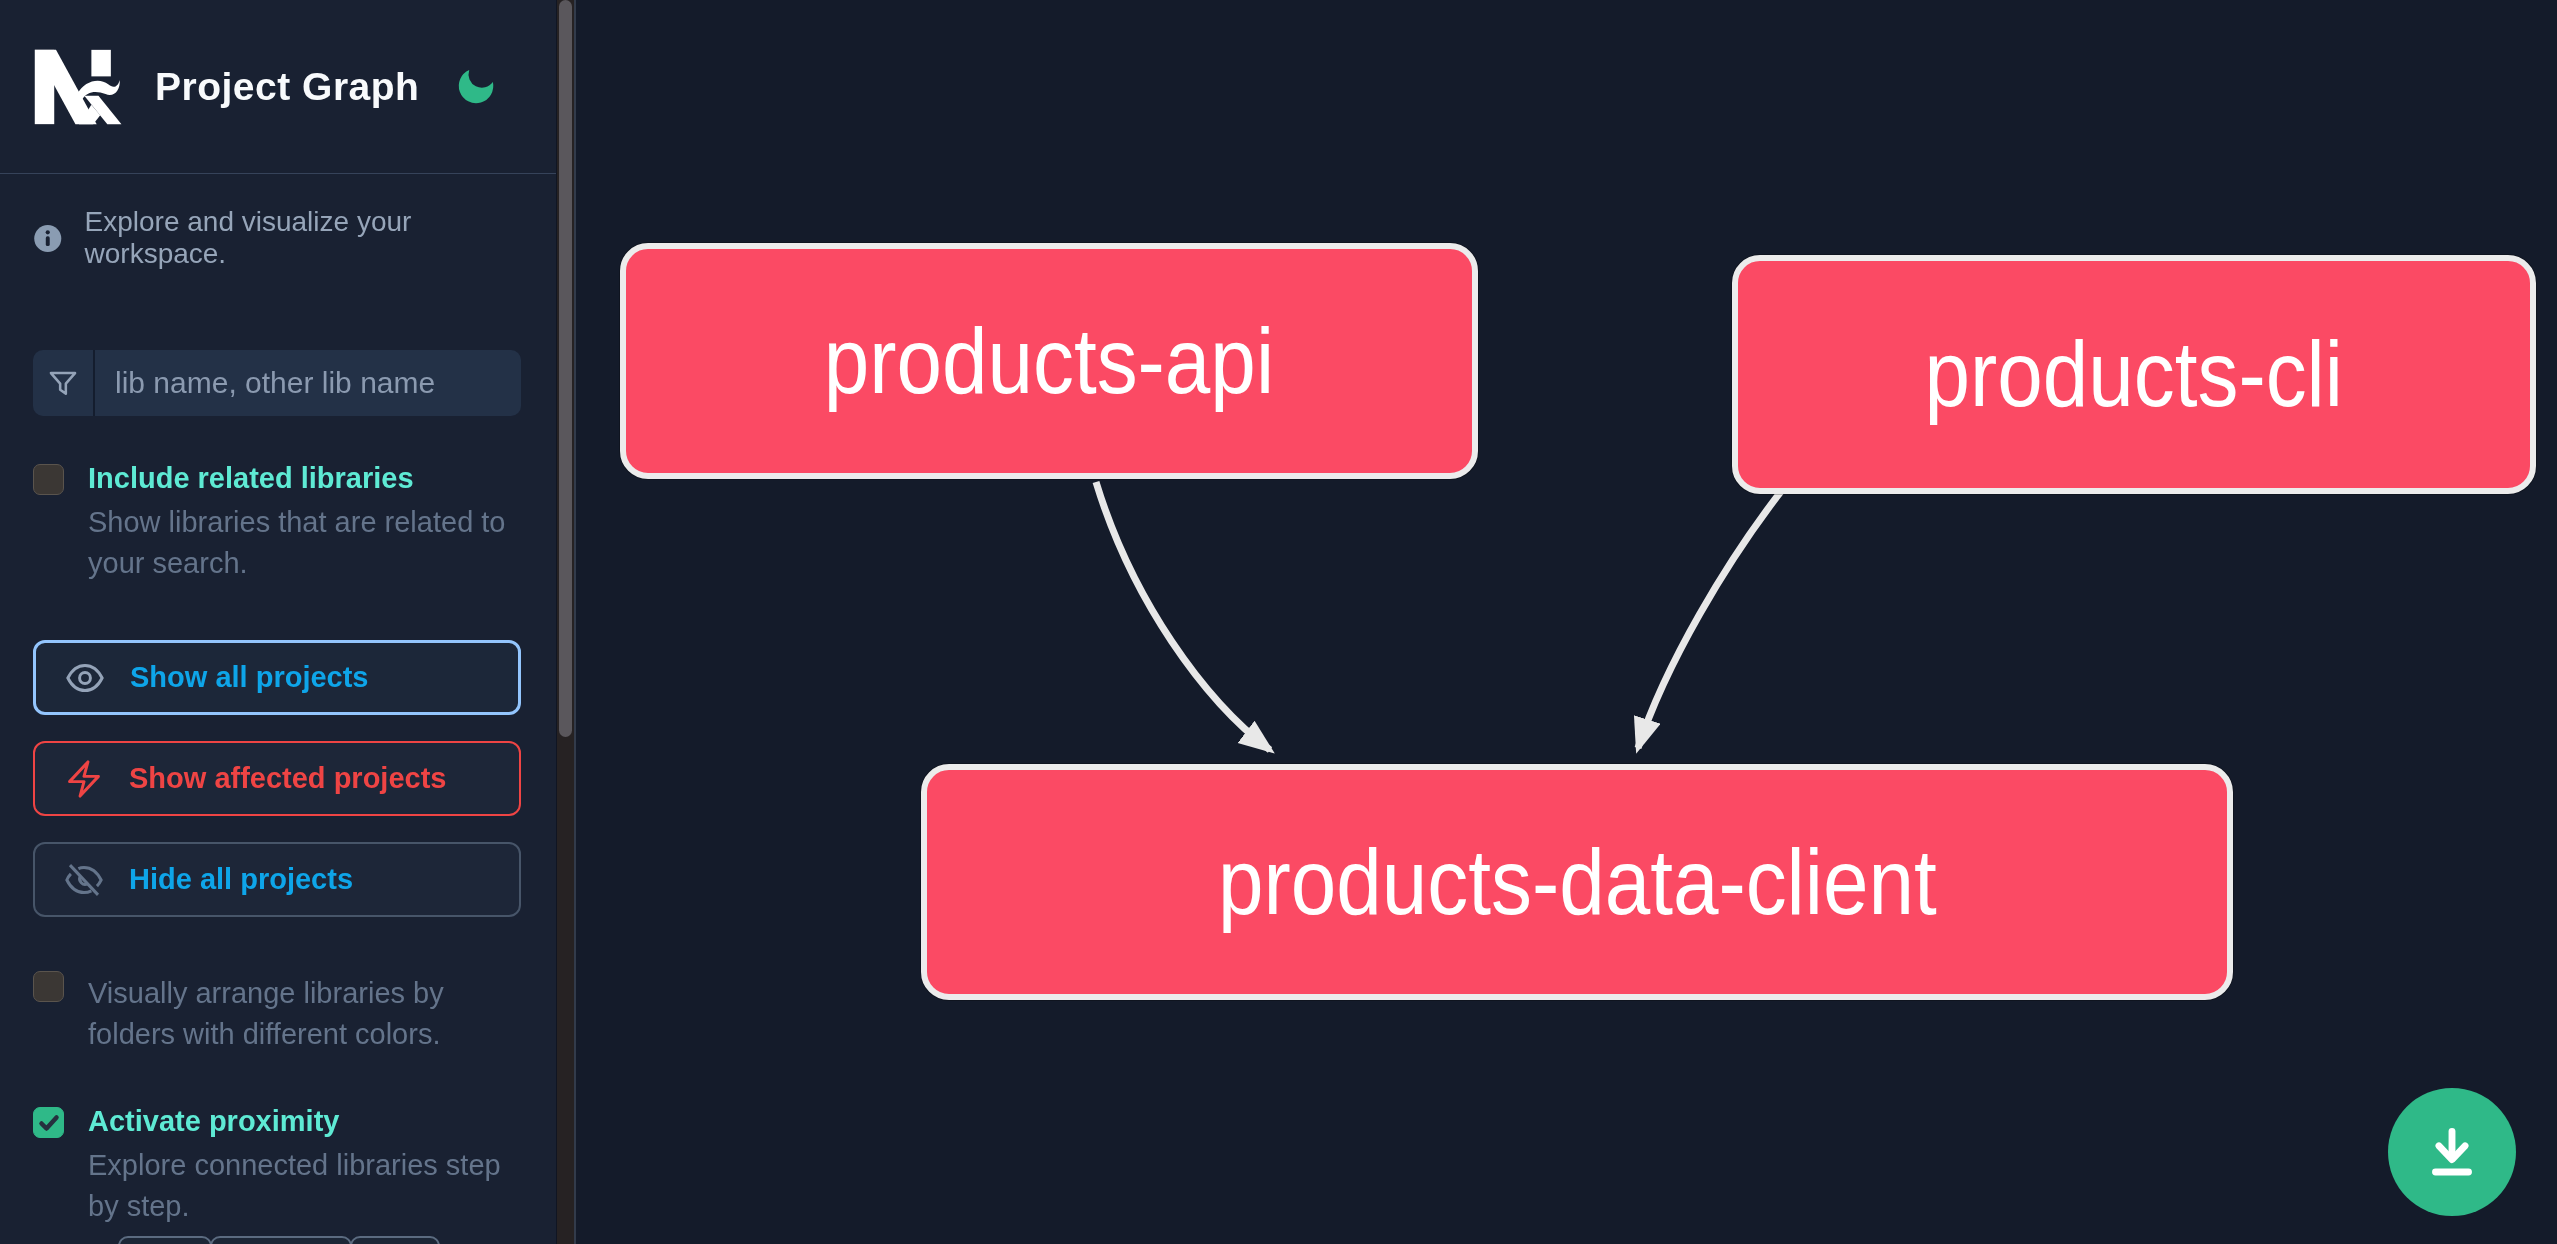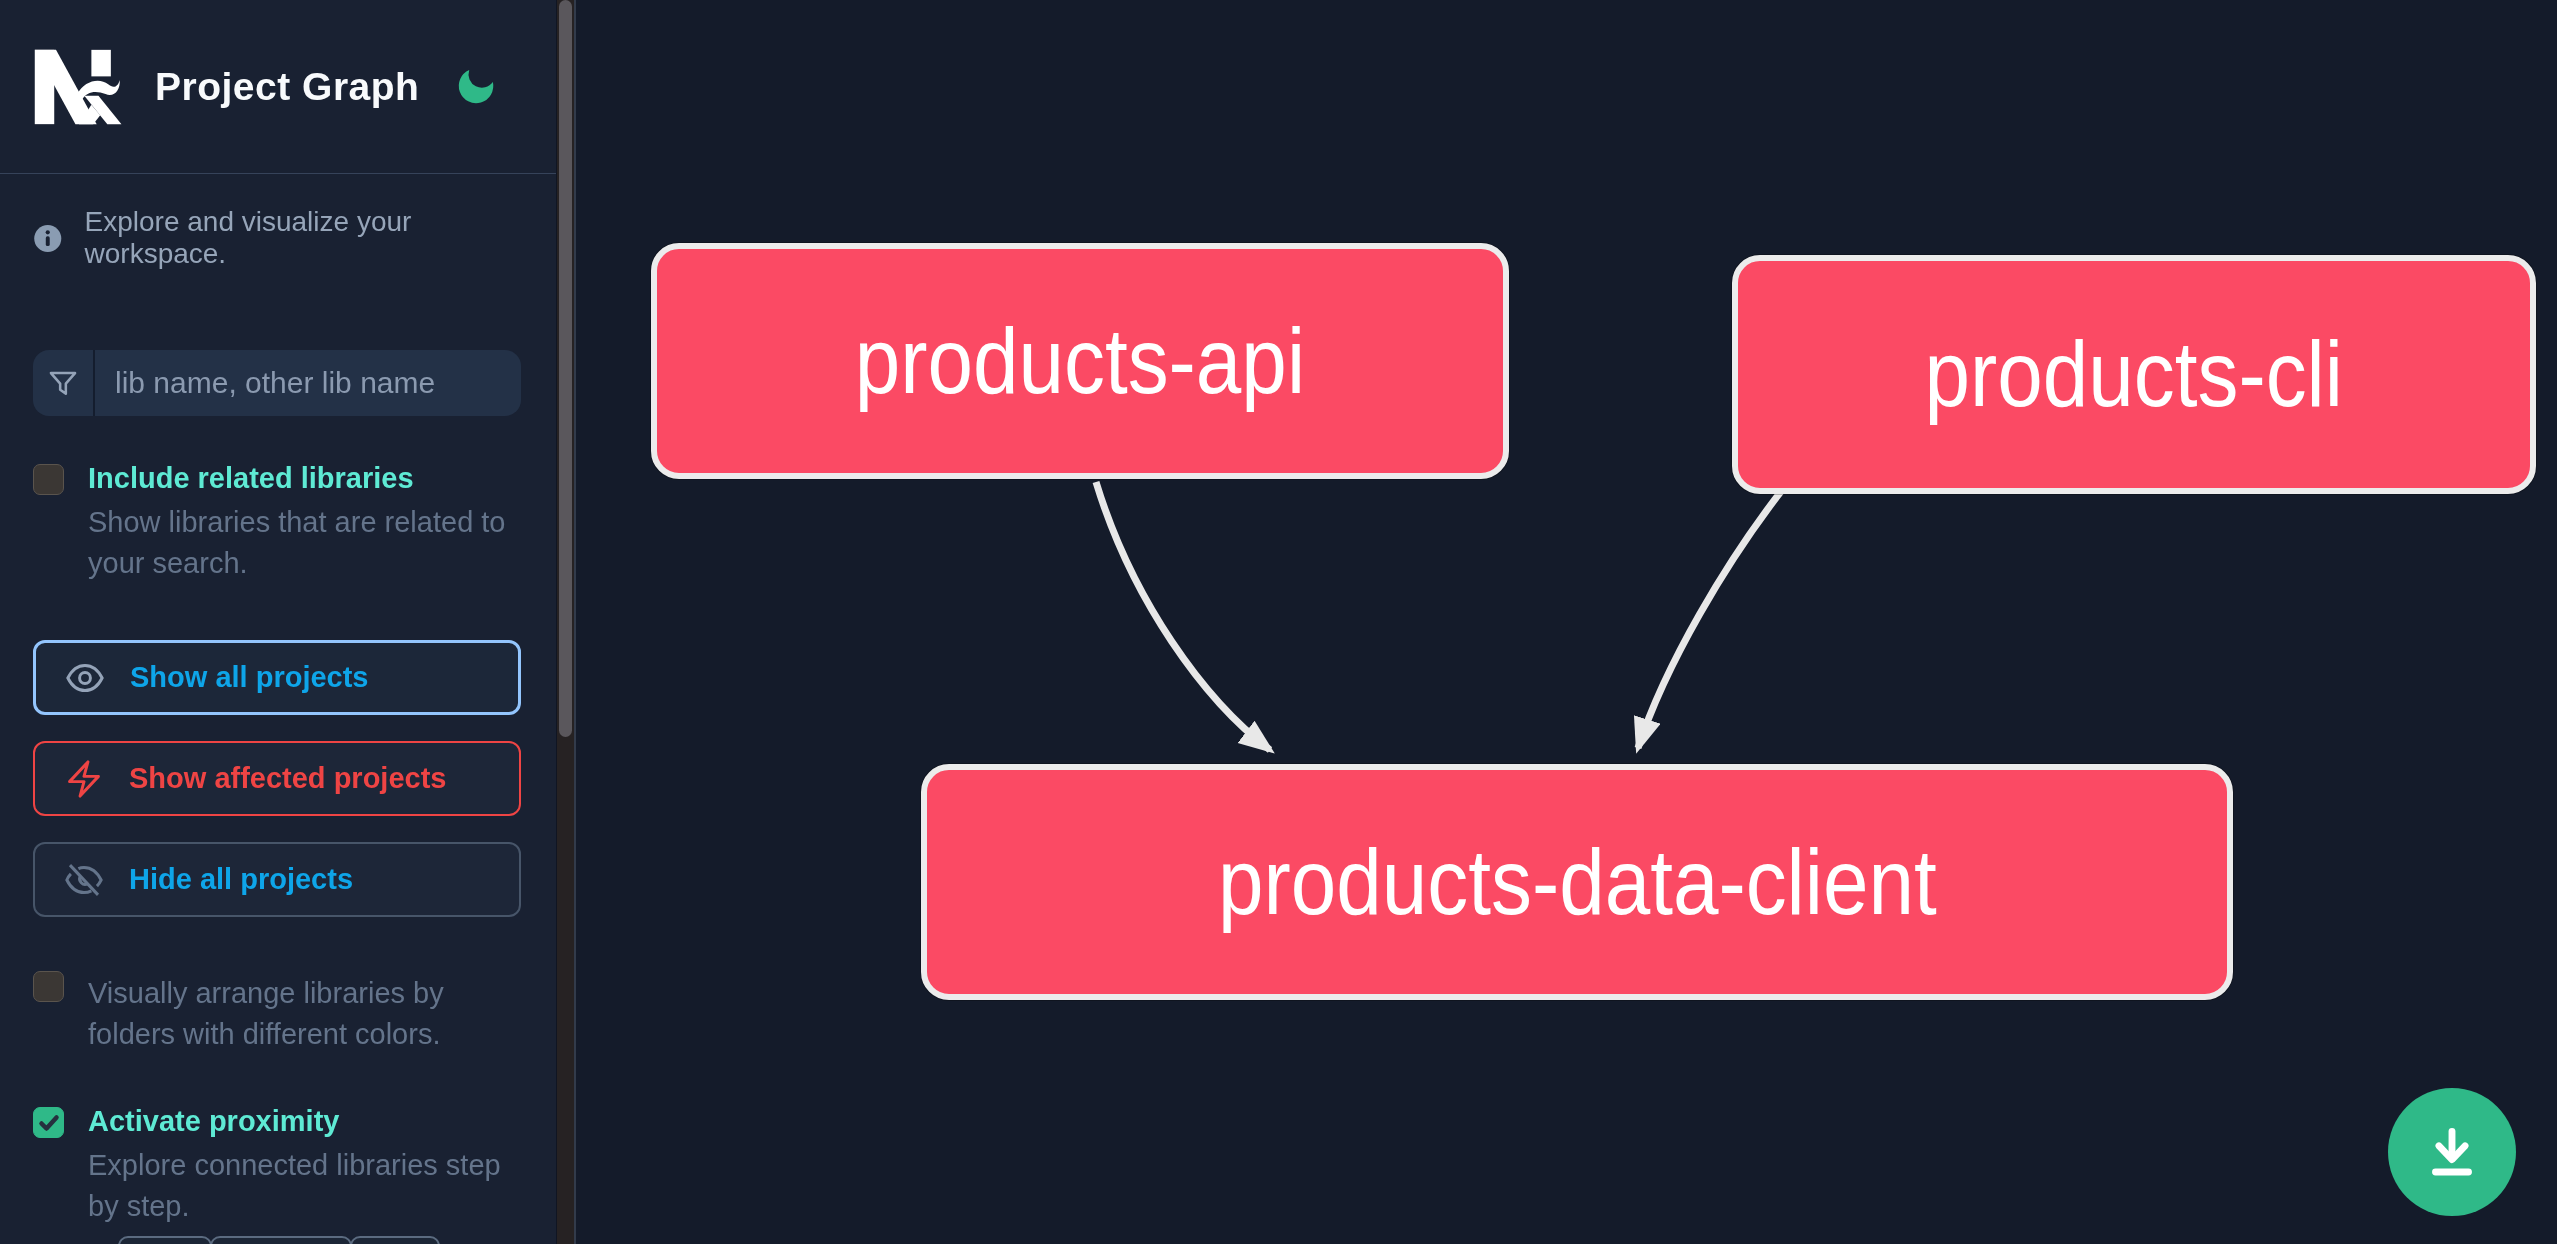--- a/index.html
+++ b/index.html
@@ -31,21 +31,21 @@
     margin-left:auto; margin-right:44px;
     width:48px; height:48px; border:none; background:transparent; cursor:pointer;
   }
   .sidebar-body { padding:30px 36px 0 33px; }
 
   .info-row { display:flex; align-items:center; margin-top:2px; }
   .info-row .txt { margin-left:22px; font-size:28px; font-weight:500; color:#96a5b9; }
 
   .search-box {
     margin-top:80px; height:66px; width:488px;
-    background:#233147; border-radius:16px;
+    background:#233147; border-radius:10px;
     display:flex; align-items:stretch; overflow:hidden;
   }
   .search-icon-cell {
     width:62px; display:flex; align-items:center; justify-content:center;
     border-right:2px solid #141d2e;
   }
   .search-input {
     flex:1; background:transparent; border:none; outline:none;
     padding:0 20px; font-size:30px; color:#cbd5e1;
     font-family:"Liberation Sans", sans-serif;
@@ -104,21 +104,21 @@
   .node {
     position:absolute; display:flex; align-items:center; justify-content:center;
     background:#fb4a64; border:6px solid #ececec; border-radius:28px;
     color:#ffffff; cursor:pointer;
     box-shadow:0 0 0 1px rgba(0,0,0,.25);
   }
   .node .lbl {
     font-size:93px; font-weight:500; letter-spacing:0px; white-space:nowrap;
     transform:scaleX(.88);
   }
-  .node.n-api  { left:75px;   top:243px; width:858px;  height:236px;align-items:center; }
+  .node.n-api  { left:44px;   top:243px; width:858px;  height:236px;align-items:center; }
   .node.n-cli  { left:1156px; top:243px; width:804px;  height:239px;margin-top:12px; }
   .node.n-data { left:345px;  top:764px; width:1312px; height:236px; }
 
   .fab {
     position:absolute; right:41px; bottom:28px;
     width:128px; height:128px; border-radius:50%;
     background:#2fb988; border:none; cursor:pointer;
     display:flex; align-items:center; justify-content:center;
   }
 </style>

